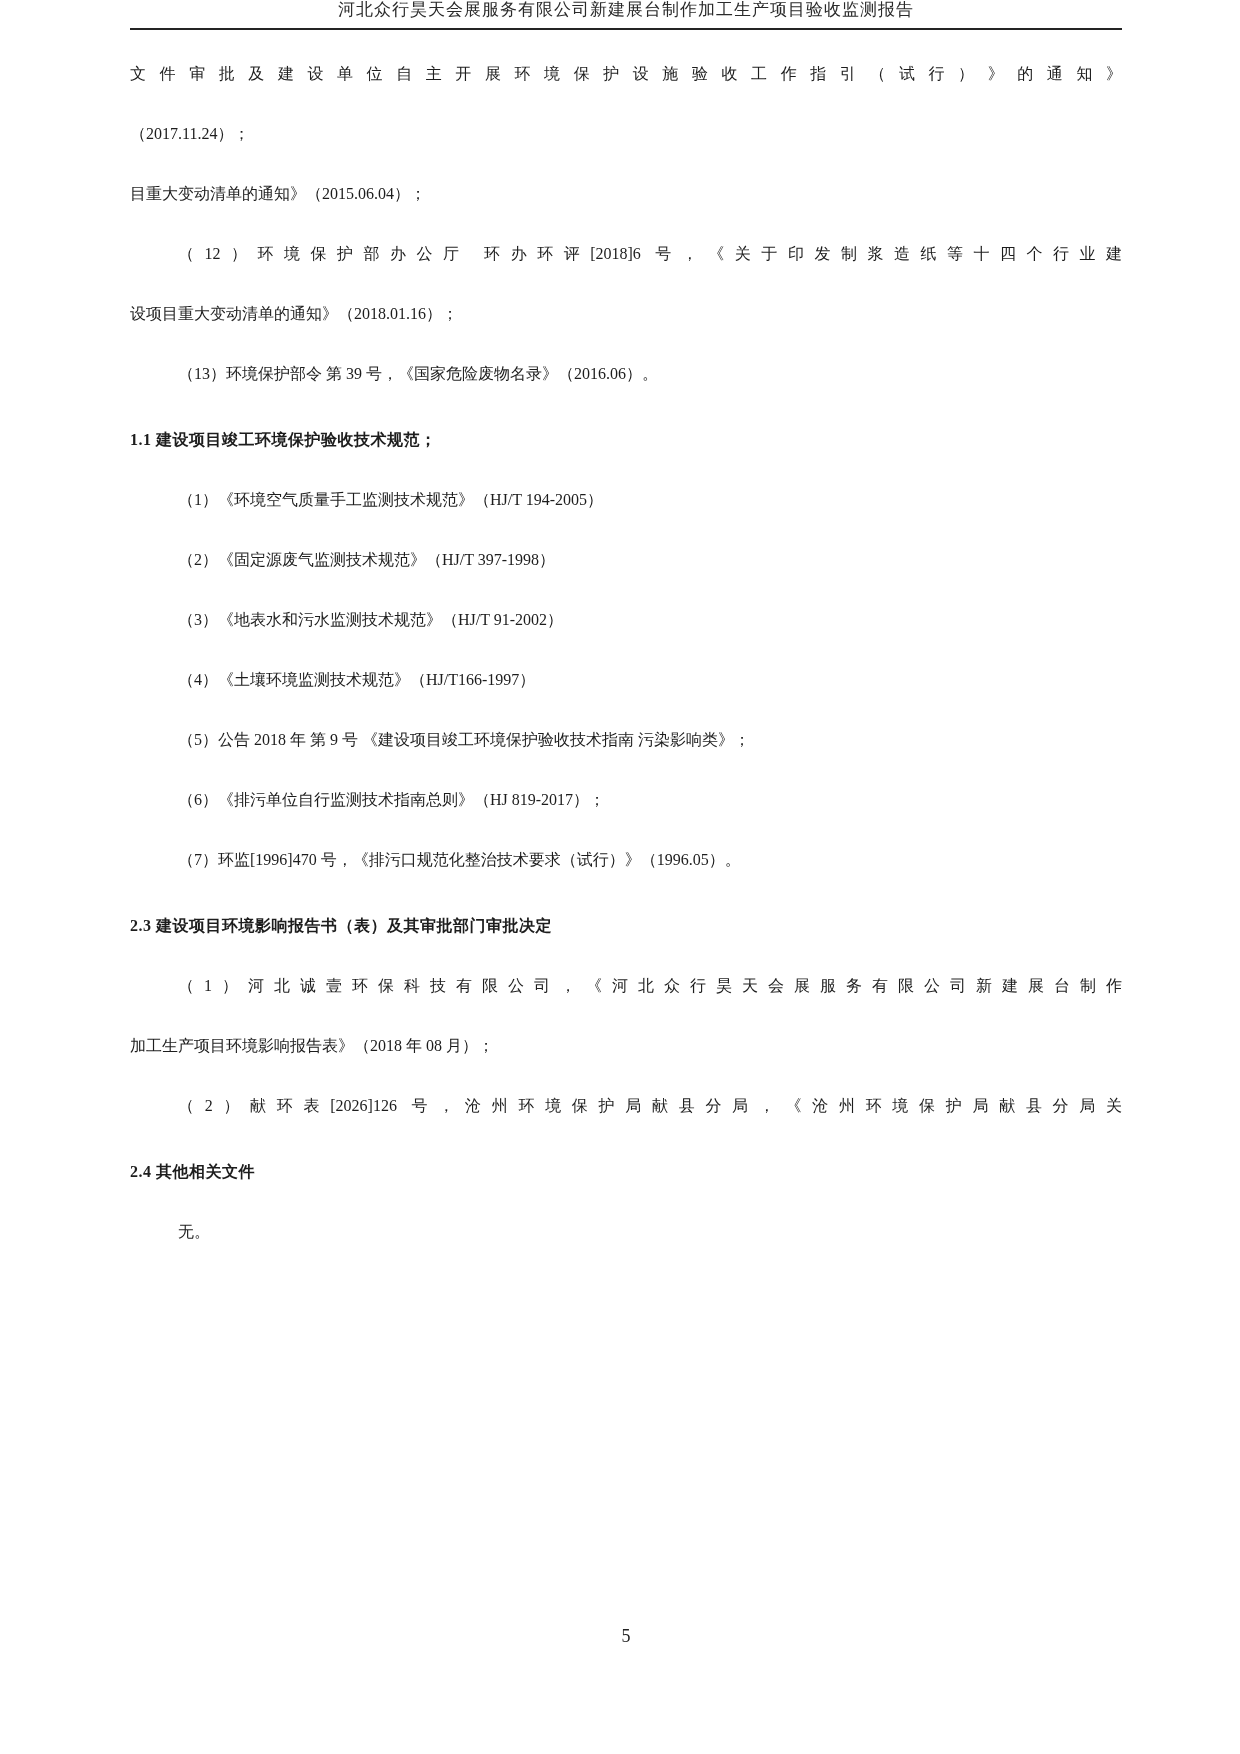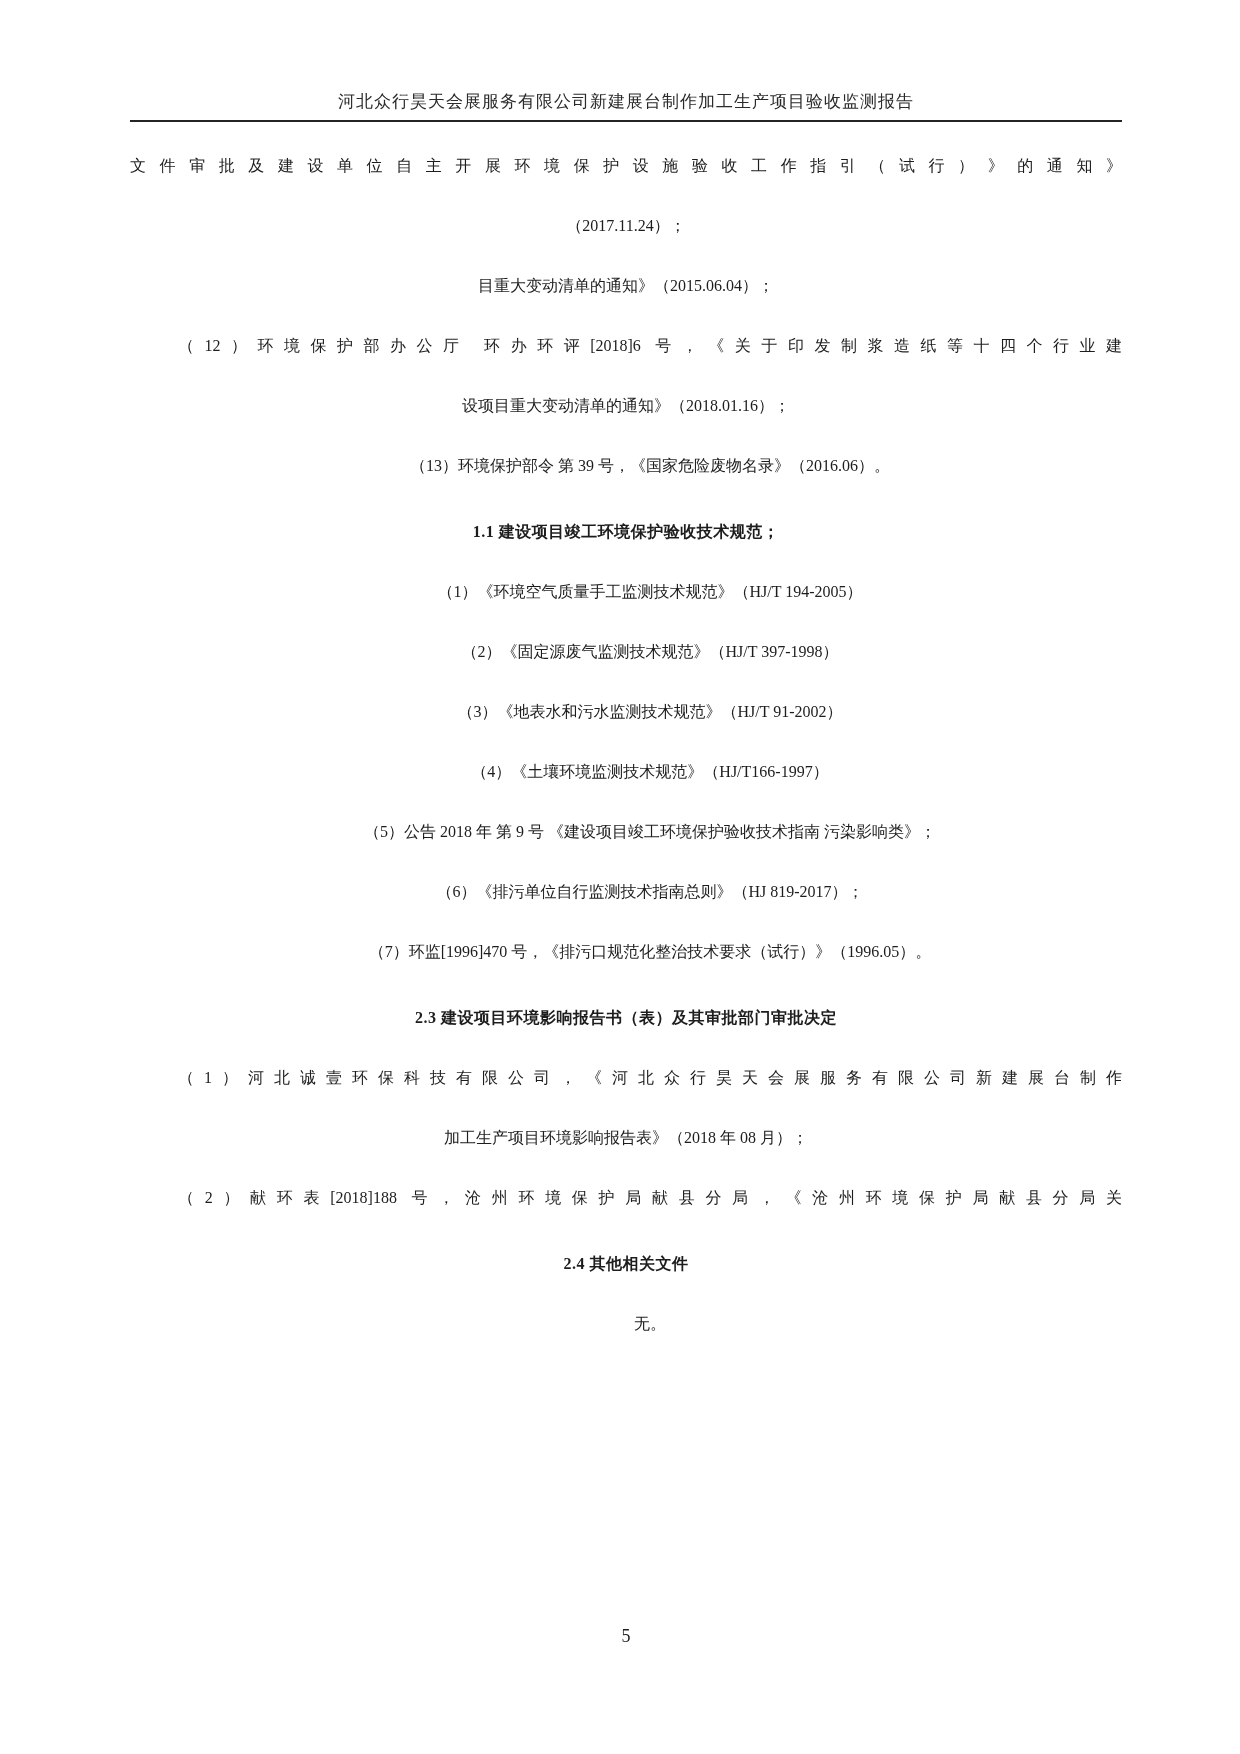--- a/index.html
+++ b/index.html
@@ -15,41 +15,39 @@
     font-family: "Liberation Serif", "DejaVu Serif", serif;
     color: #1d1d1d;
   }
   .sheet {
     position: absolute;
     left: 130px;
     top: 0;
     width: 992px;
   }
   .hdr {
-    padding-top: 92px;
     text-align: center;
     font-size: 17px;
     letter-spacing: 1px;
     color: #2a2a2a;
     line-height: 20px;
   }
   .rule {
     margin-top: 8px;
     height: 0;
     border-top: 2px solid #242424;
   }
   .content {
     margin-top: 14px;
     font-size: 16px;
   }
   .ln {
     line-height: 60px;
     height: 60px;
     white-space: nowrap;
-    text-align: center;
   }
   .ln.fill {
     white-space: normal;
     text-align: justify;
     text-align-last: justify;
     -moz-text-align-last: justify;
   }
   .indent {
     text-indent: 48px;
   }
@@ -91,20 +89,20 @@
     <div class="ln indent">（2）《固定源废气监测技术规范》（HJ/T 397-1998）</div>
     <div class="ln indent">（3）《地表水和污水监测技术规范》（HJ/T 91-2002）</div>
     <div class="ln indent">（4）《土壤环境监测技术规范》（HJ/T166-1997）</div>
     <div class="ln indent">（5）公告 2018 年 第 9 号 《建设项目竣工环境保护验收技术指南 污染影响类》；</div>
     <div class="ln indent">（6）《排污单位自行监测技术指南总则》（HJ 819-2017）；</div>
     <div class="ln indent">（7）环监[1996]470 号，《排污口规范化整治技术要求（试行）》（1996.05）。</div>
 
     <div class="ln hd">2.3 建设项目环境影响报告书（表）及其审批部门审批决定</div>
     <div class="ln indent fill">（1）河北诚壹环保科技有限公司，《河北众行昊天会展服务有限公司新建展台制作</div>
     <div class="ln">加工生产项目环境影响报告表》（2018 年 08 月）；</div>
-    <div class="ln indent fill">（2）献环表[2018]188 号，沧州环境保护局献县分局，《沧州环境保护局献县分局关</div>
+    <div class="ln indent fill">（2）献环表[2026]126 号，沧州环境保护局献县分局，《沧州环境保护局献县分局关</div>
 
     <div class="ln hd">2.4 其他相关文件</div>
     <div class="ln indent">无。</div>
   </div>
 </div>
 
 <div class="pagenum">5</div>
 
 </body></html>

